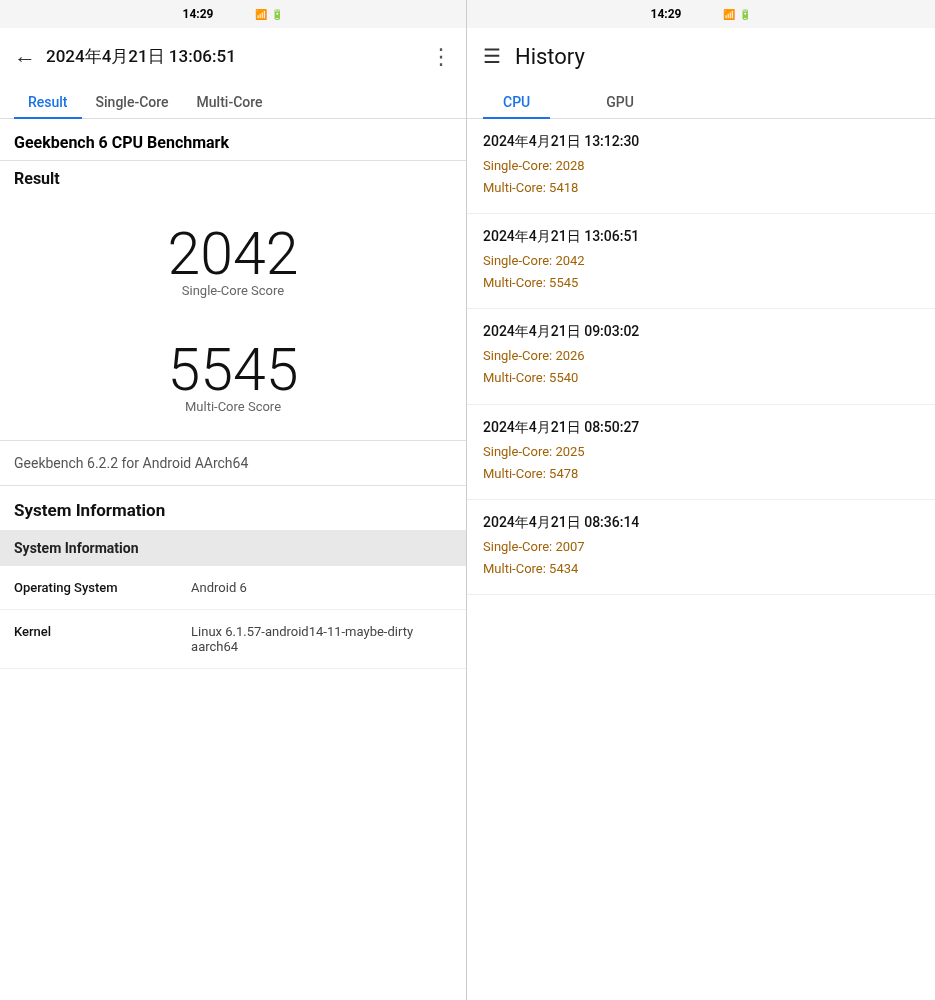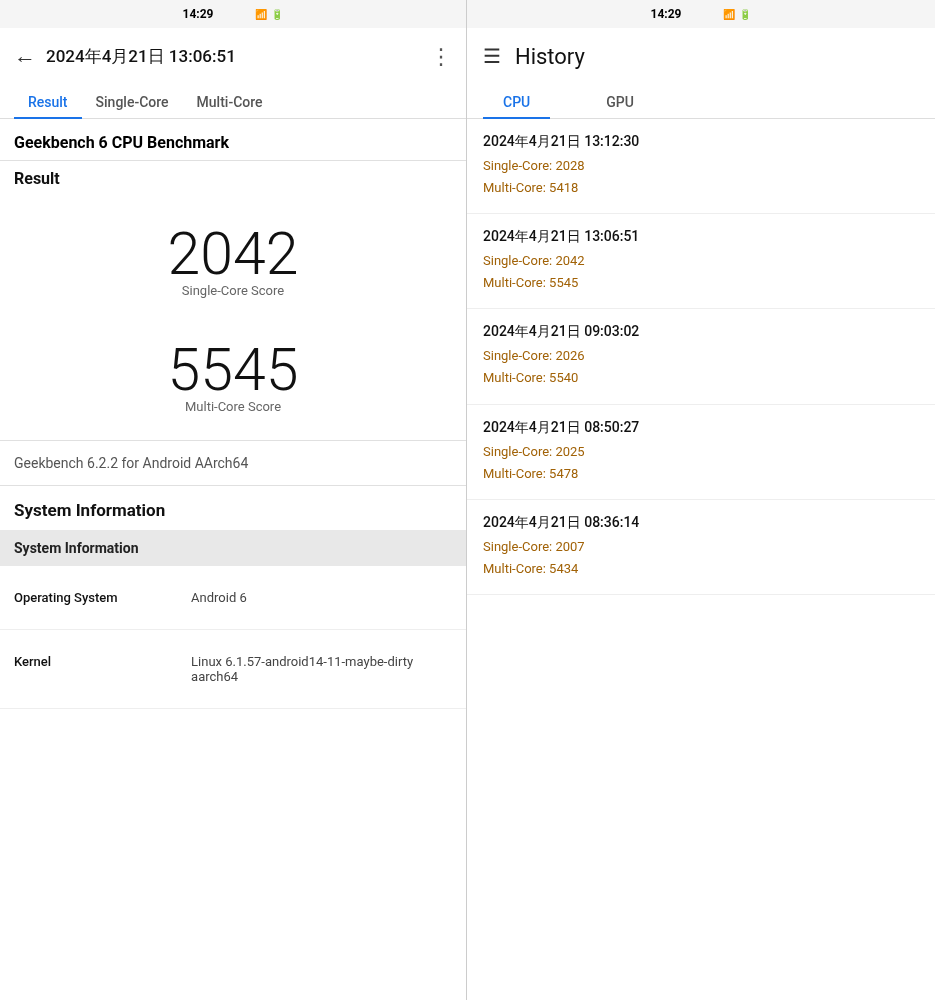--- a/index.html
+++ b/index.html
@@ -160,21 +160,21 @@
       text-align: left;
       padding: 10px 14px;
       font-size: 14px;
       font-weight: 700;
       color: #222;
     }
     .sys-info-table tbody tr {
       border-bottom: 1px solid #eee;
     }
     .sys-info-table tbody td {
-      padding: 24px 14px;
+      padding: 14px 14px;
       font-size: 13px;
       color: #444;
       vertical-align: top;
     }
     .sys-info-table tbody td:first-child {
       font-weight: 500;
       width: 38%;
       color: #111;
     }
 

